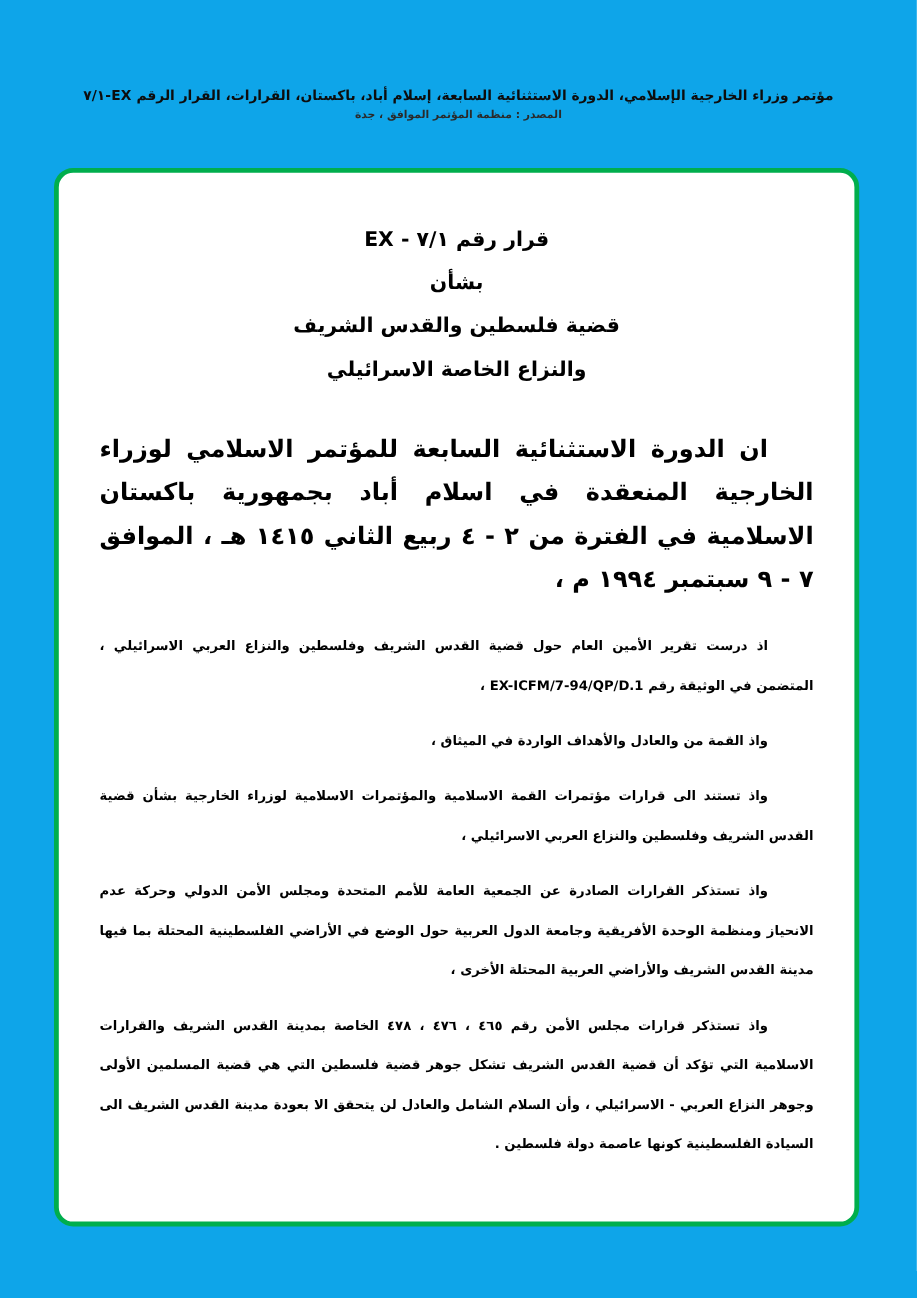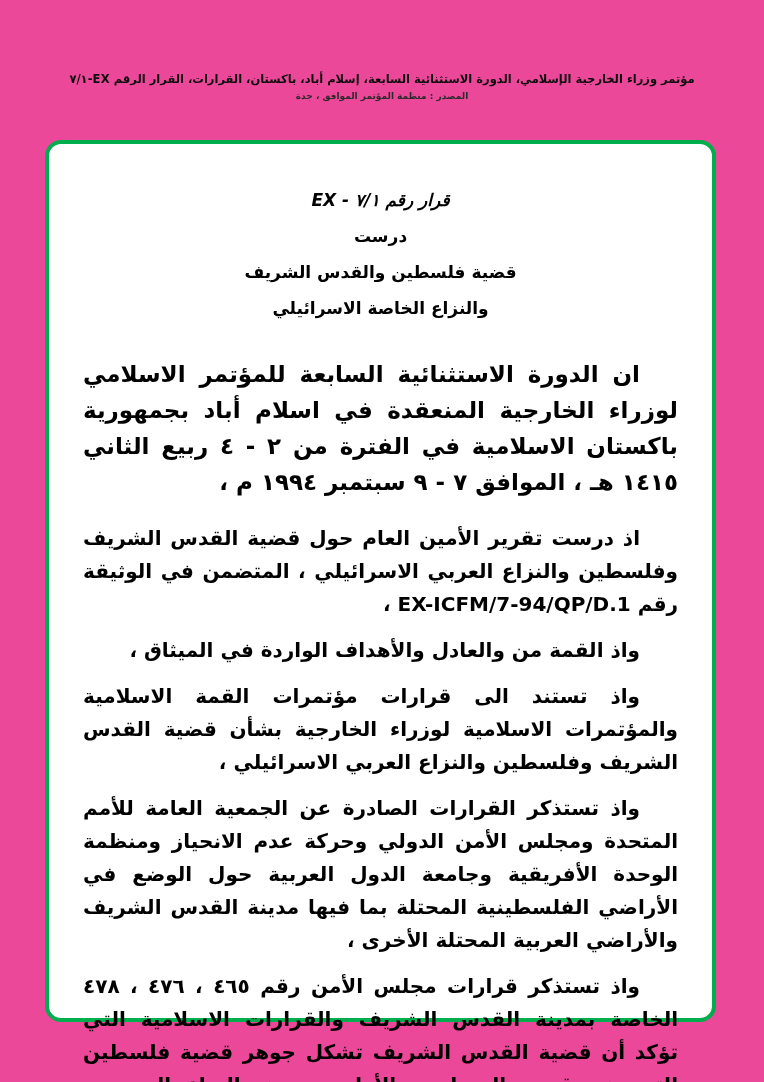--- a/index.html
+++ b/index.html
@@ -7,21 +7,21 @@
     width: 764px;
     height: 1082px;
     background: #ffffff;
     font-family: "DejaVu Sans", sans-serif;
     position: relative;
     overflow: hidden;
   }
   .page {
     position: absolute;
     inset: 0;
-    background: #ec4899;
+    background: #0ea5e9;
     direction: rtl;
   }
   .doc-header {
     position: absolute;
     top: 72px;
     left: 30px;
     right: 30px;
     text-align: center;
     direction: rtl;
   }
@@ -52,58 +52,58 @@
   .title-block {
     text-align: center;
     font-weight: bold;
     color: #000000;
     direction: rtl;
   }
   .title-line {
     font-size: 17px;
     line-height: 36px;
   }
-  .title-number { font-size: 17px; font-style: italic; }
+  .title-number { font-size: 17px; }
   .body-text {
     margin-top: 30px;
     direction: rtl;
   }
   .para {
-    font-size: 20px;
+    font-size: 11px;
     font-weight: bold;
     color: #000000;
     line-height: 33px;
     text-align: justify;
     text-indent: 38px;
     margin: 0 0 13px 0;
   }
   .para .lead {
     font-weight: bold;
   }
   .opening-para {
-    font-size: 23px;
+    font-size: 20px;
     line-height: 36px;
     margin-bottom: 22px;
   }
 </style>
 </head>
 <body>
 
 <div class="page">
 
   <header class="doc-header">
     <div class="hdr-line1">مؤتمر وزراء الخارجية الإسلامي، الدورة الاستثنائية السابعة، إسلام أباد، باكستان، القرارات، القرار الرقم EX-٧/١</div>
     <div class="hdr-line2">المصدر : منظمة المؤتمر الموافق ، جدة</div>
   </header>
 
   <div class="green-frame">
 
     <div class="title-block">
       <div class="title-line title-number">قرار رقم ٧/١ - EX</div>
-      <div class="title-line">درست</div>
+      <div class="title-line">بشأن</div>
       <div class="title-line">قضية فلسطين والقدس الشريف</div>
       <div class="title-line">والنزاع الخاصة الاسرائيلي</div>
     </div>
 
     <div class="body-text">
 
       <p class="para opening-para">ان الدورة الاستثنائية السابعة للمؤتمر الاسلامي لوزراء الخارجية المنعقدة في اسلام أباد بجمهورية باكستان الاسلامية في الفترة من ٢ - ٤ ربيع الثاني ١٤١٥ هـ ، الموافق ٧ - ٩ سبتمبر ١٩٩٤ م ،</p>
 
       <p class="para">
         <span class="lead">اذ درست</span>

